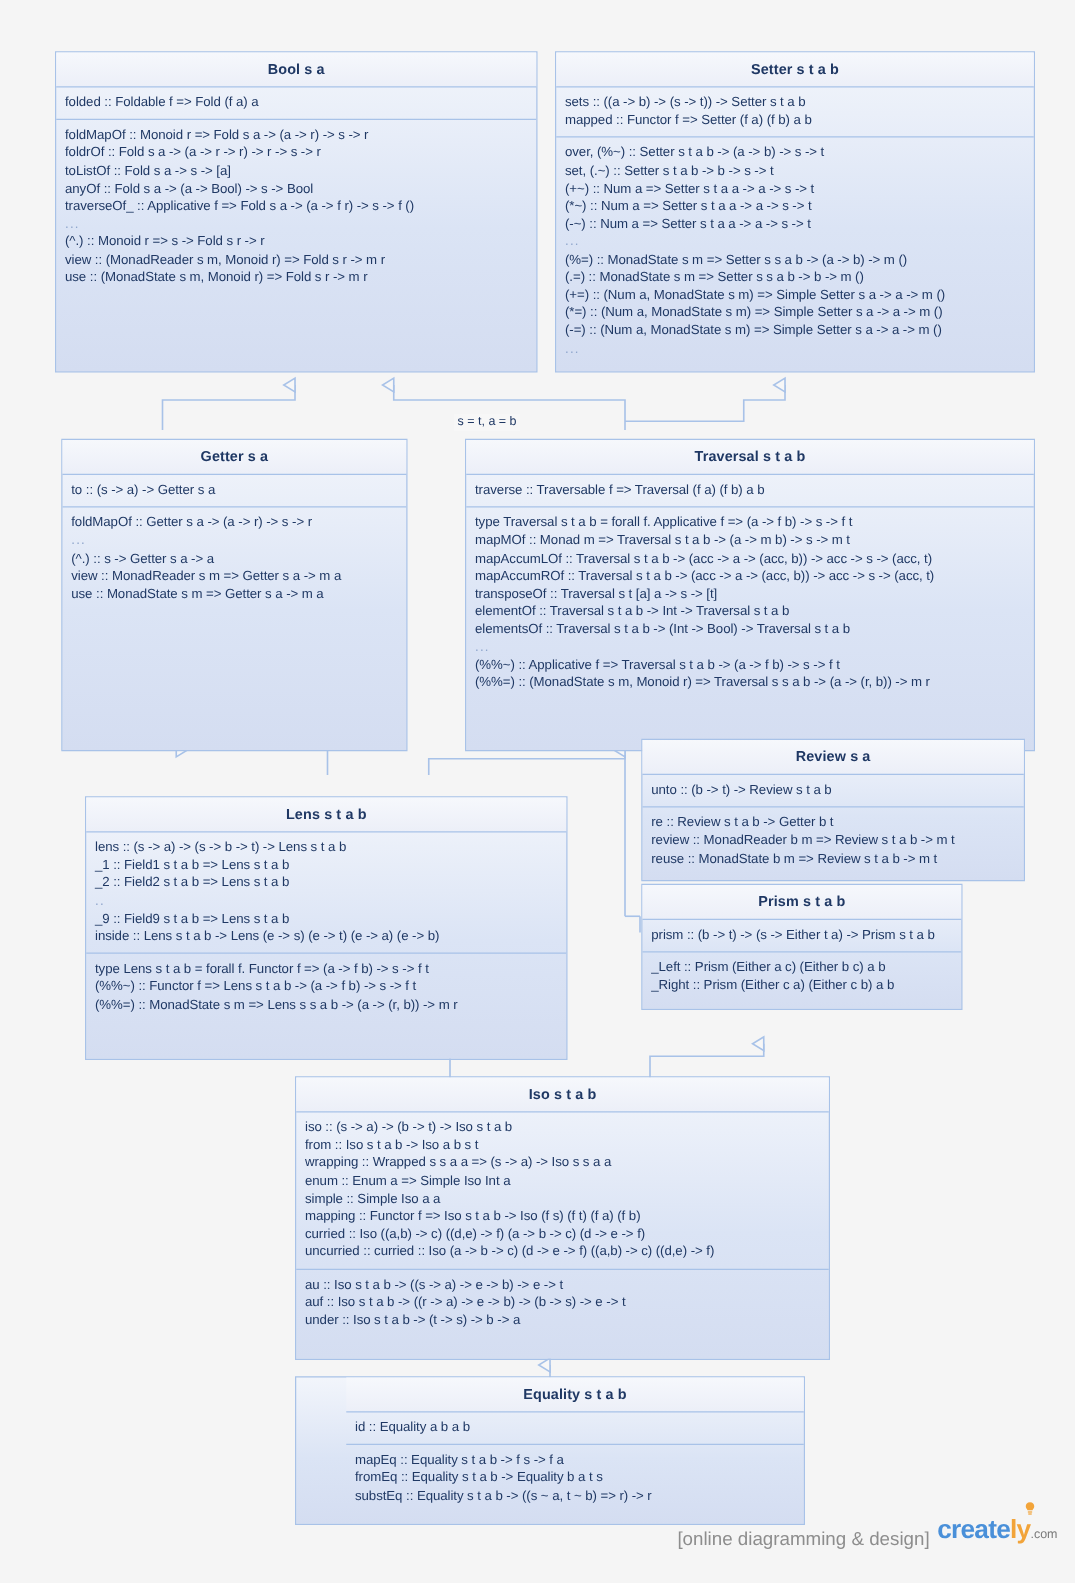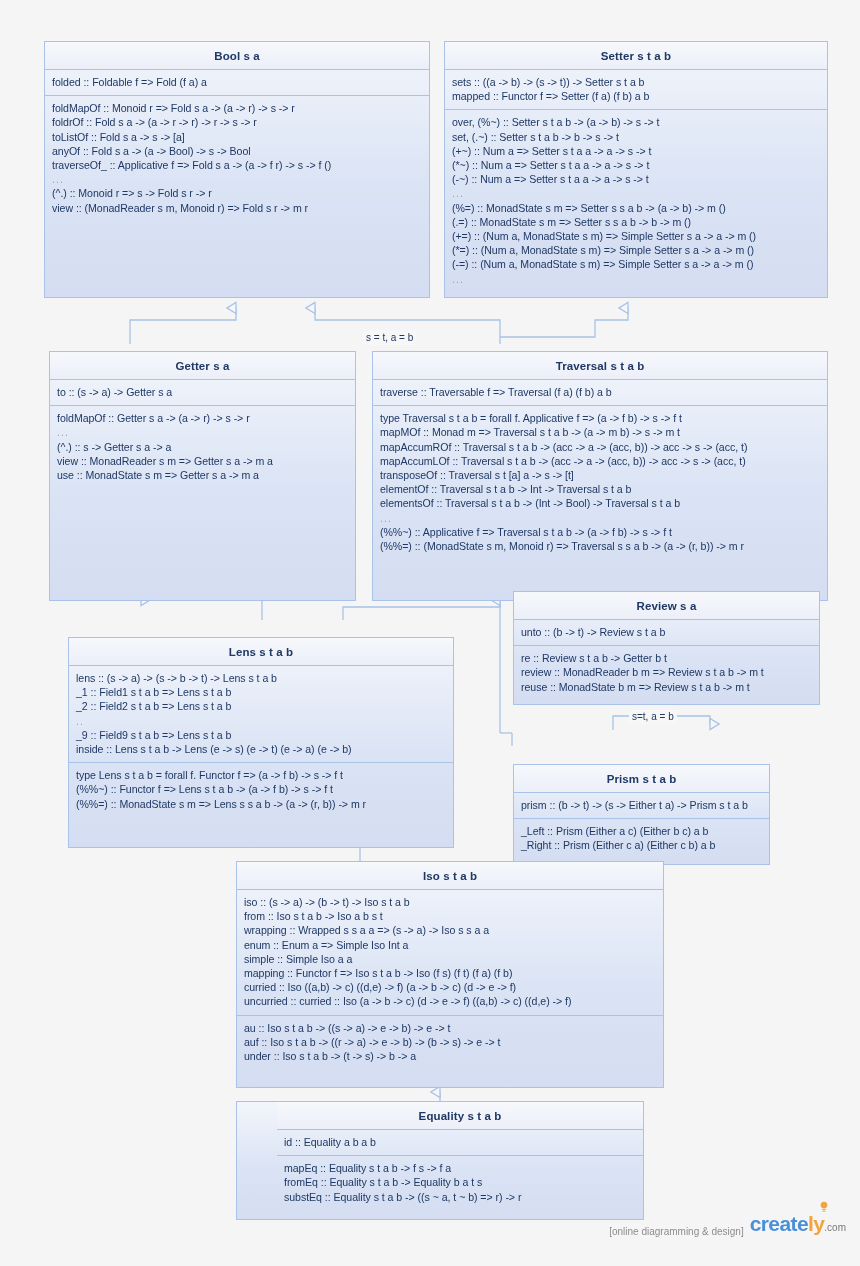--- a/index.html
+++ b/index.html
@@ -61,21 +61,21 @@
 
   .wm{
     position:absolute;
     right:14px;
     bottom:28px;
     display:flex;
     align-items:flex-end;
     gap:6px;
     user-select:none;
   }
-  .wm .wmtxt{font-size:10px;color:#8d8d8d;line-height:12px;}
+  .wm .wmtxt{font-size:15px;color:#8d8d8d;line-height:12px;}
   .wm .brand{position:relative;font-size:21px;line-height:20px;font-weight:bold;color:#4a90d9;letter-spacing:-0.6px;}
   .wm .brand .l{color:#f2a43a;}
   .wm .dotcom{font-size:10px;color:#7a7a7a;font-weight:normal;letter-spacing:0;}
   .wm .bulb{position:absolute;right:17px;top:-13px;width:10px;height:12px;}
 </style>
 </head>
 <body>
 
 <div id="canvas">
 
@@ -164,20 +164,21 @@
     </div>
     <div class="sec last">
       <div class="row">foldMapOf :: Monoid r =&gt; Fold s a -&gt; (a -&gt; r) -&gt; s -&gt; r</div>
       <div class="row">foldrOf :: Fold s a -&gt; (a -&gt; r -&gt; r) -&gt; r -&gt; s -&gt; r</div>
       <div class="row">toListOf :: Fold s a -&gt; s -&gt; [a]</div>
       <div class="row">anyOf :: Fold s a -&gt; (a -&gt; Bool) -&gt; s -&gt; Bool</div>
       <div class="row">traverseOf_ :: Applicative f =&gt; Fold s a -&gt; (a -&gt; f r) -&gt; s -&gt; f ()</div>
       <div class="row dots">...</div>
       <div class="row">(^.) :: Monoid r =&gt; s -&gt; Fold s r -&gt; r</div>
       <div class="row">view :: (MonadReader s m, Monoid r) =&gt; Fold s r -&gt; m r</div>
+      <div class="row">use :: (MonadState s m, Monoid r) =&gt; Fold s r -&gt; m r</div>
     </div>
   </div>
 
   <div class="uml" style="left:444px;top:41px;width:384px;height:257px;">
     <div class="hdr">Setter s t a b</div>
     <div class="sec">
       <div class="row">sets :: ((a -&gt; b) -&gt; (s -&gt; t)) -&gt; Setter s t a b</div>
       <div class="row">mapped :: Functor f =&gt; Setter (f a) (f b) a b</div>
     </div>
     <div class="sec last">
@@ -189,21 +190,21 @@
       <div class="row dots">...</div>
       <div class="row">(%=) :: MonadState s m =&gt; Setter s s a b -&gt; (a -&gt; b) -&gt; m ()</div>
       <div class="row">(.=) :: MonadState s m =&gt; Setter s s a b -&gt; b -&gt; m ()</div>
       <div class="row">(+=) :: (Num a, MonadState s m) =&gt; Simple Setter s a -&gt; a -&gt; m ()</div>
       <div class="row">(*=) :: (Num a, MonadState s m) =&gt; Simple Setter s a -&gt; a -&gt; m ()</div>
       <div class="row">(-=) :: (Num a, MonadState s m) =&gt; Simple Setter s a -&gt; a -&gt; m ()</div>
       <div class="row dots">...</div>
     </div>
   </div>
 
-  <div class="uml" style="left:49px;top:351px;width:307px;height:250px;">
+  <div class="uml" style="left:49px;top:351px;width:277px;height:250px;">
     <div class="hdr">Getter s a</div>
     <div class="sec">
       <div class="row">to :: (s -&gt; a) -&gt; Getter s a</div>
     </div>
     <div class="sec last">
       <div class="row">foldMapOf :: Getter s a -&gt; (a -&gt; r) -&gt; s -&gt; r</div>
       <div class="row dots">...</div>
       <div class="row">(^.) :: s -&gt; Getter s a -&gt; a</div>
       <div class="row">view :: MonadReader s m =&gt; Getter s a -&gt; m a</div>
       <div class="row">use :: MonadState s m =&gt; Getter s a -&gt; m a</div>
@@ -211,22 +212,22 @@
   </div>
 
   <div class="uml" style="left:372px;top:351px;width:456px;height:250px;">
     <div class="hdr">Traversal s t a b</div>
     <div class="sec">
       <div class="row">traverse :: Traversable f =&gt; Traversal (f a) (f b) a b</div>
     </div>
     <div class="sec last">
       <div class="row">type Traversal s t a b = forall f. Applicative f =&gt; (a -&gt; f b) -&gt; s -&gt; f t</div>
       <div class="row">mapMOf :: Monad m =&gt; Traversal s t a b -&gt; (a -&gt; m b) -&gt; s -&gt; m t</div>
+      <div class="row">mapAccumLOf :: Traversal s t a b -&gt; (acc -&gt; a -&gt; (acc, b)) -&gt; acc -&gt; s -&gt; (acc, t)</div>
       <div class="row">mapAccumROf :: Traversal s t a b -&gt; (acc -&gt; a -&gt; (acc, b)) -&gt; acc -&gt; s -&gt; (acc, t)</div>
-      <div class="row">mapAccumLOf :: Traversal s t a b -&gt; (acc -&gt; a -&gt; (acc, b)) -&gt; acc -&gt; s -&gt; (acc, t)</div>
       <div class="row">transposeOf :: Traversal s t [a] a -&gt; s -&gt; [t]</div>
       <div class="row">elementOf :: Traversal s t a b -&gt; Int -&gt; Traversal s t a b</div>
       <div class="row">elementsOf :: Traversal s t a b -&gt; (Int -&gt; Bool) -&gt; Traversal s t a b</div>
       <div class="row dots">...</div>
       <div class="row">(%%~) :: Applicative f =&gt; Traversal s t a b -&gt; (a -&gt; f b) -&gt; s -&gt; f t</div>
       <div class="row">(%%=) :: (MonadState s m, Monoid r) =&gt; Traversal s s a b -&gt; (a -&gt; (r, b)) -&gt; m r</div>
     </div>
   </div>
 
   <div class="uml" style="left:68px;top:621px;width:386px;height:211px;margin-top:16px;">
@@ -251,21 +252,21 @@
     <div class="sec">
       <div class="row">unto :: (b -&gt; t) -&gt; Review s t a b</div>
     </div>
     <div class="sec last">
       <div class="row">re :: Review s t a b -&gt; Getter b t</div>
       <div class="row">review :: MonadReader b m =&gt; Review s t a b -&gt; m t</div>
       <div class="row">reuse :: MonadState b m =&gt; Review s t a b -&gt; m t</div>
     </div>
   </div>
 
-  <div class="uml" style="left:513px;top:764px;width:257px;height:101px;">
+  <div class="uml" style="left:513px;top:707px;width:257px;height:101px;">
     <div class="hdr">Prism s t a b</div>
     <div class="sec">
       <div class="row">prism :: (b -&gt; t) -&gt; (s -&gt; Either t a) -&gt; Prism s t a b</div>
     </div>
     <div class="sec last">
       <div class="row">_Left :: Prism (Either a c) (Either b c) a b</div>
       <div class="row">_Right :: Prism (Either c a) (Either c b) a b</div>
     </div>
   </div>
 

